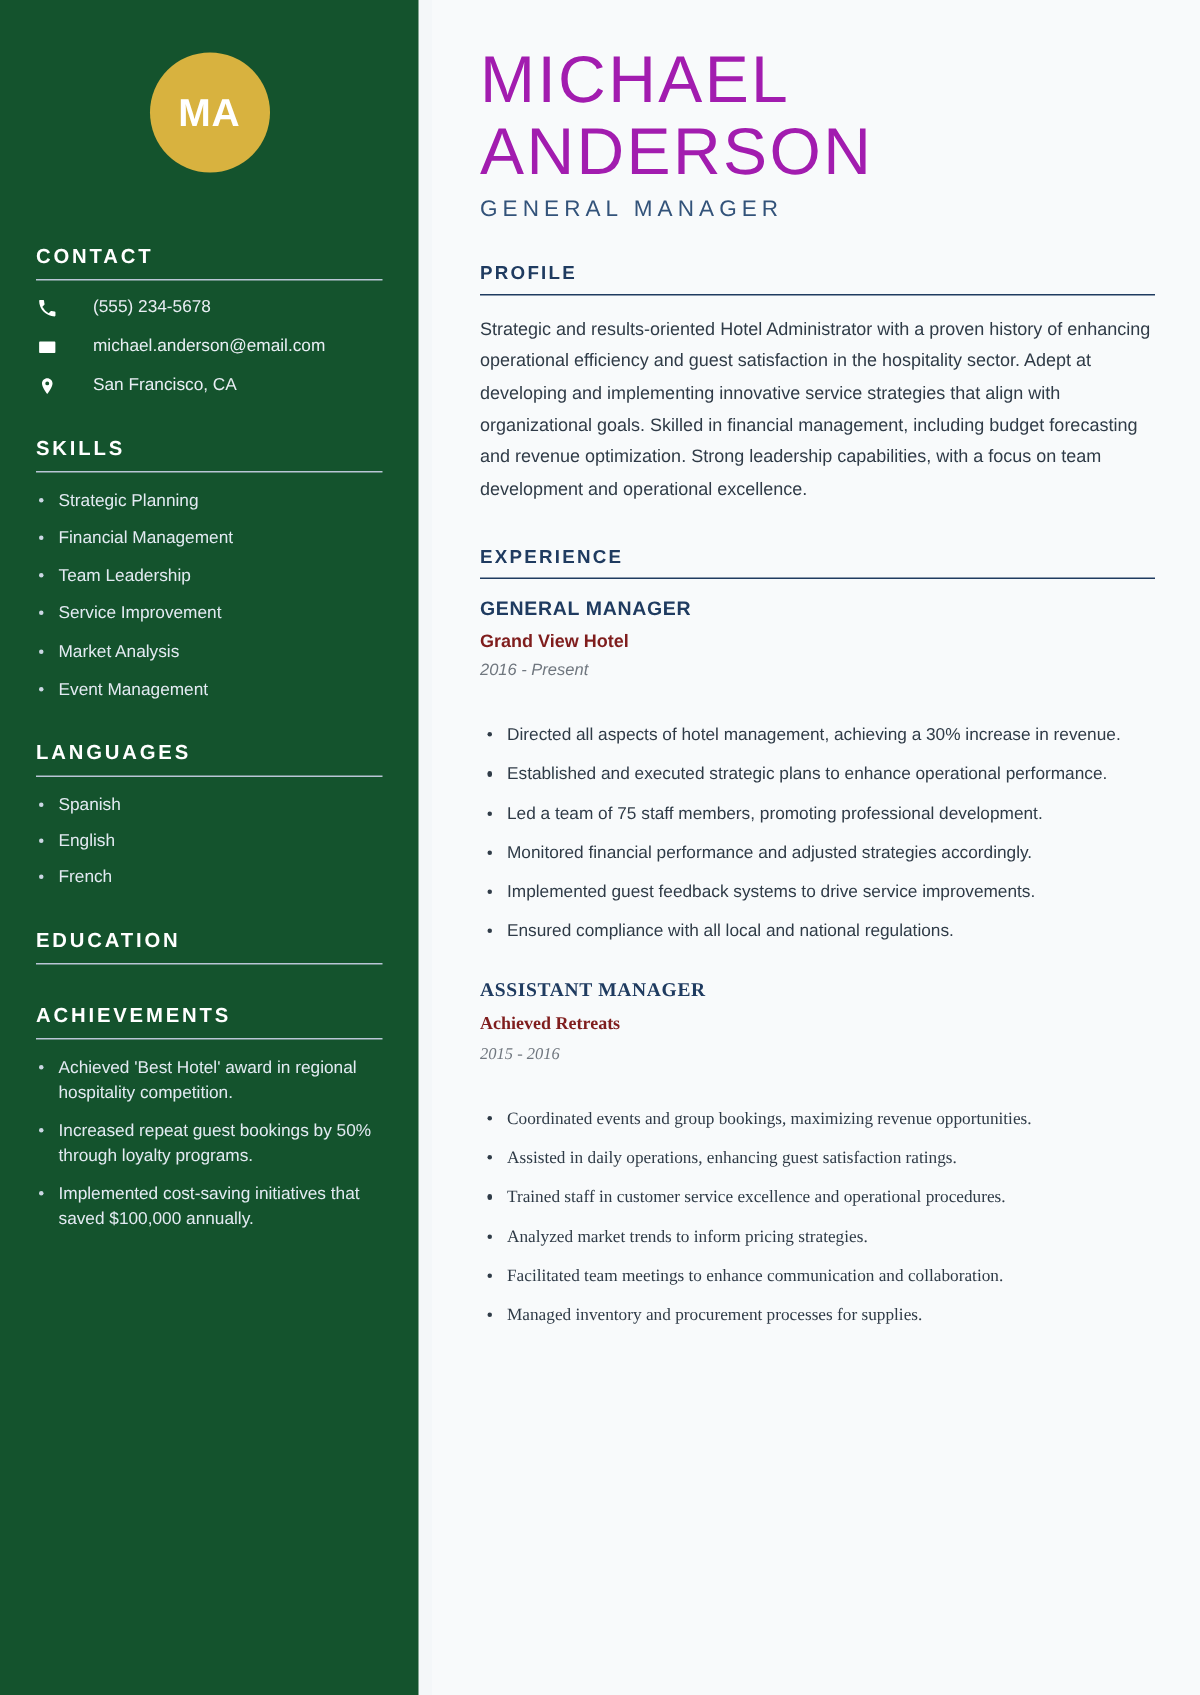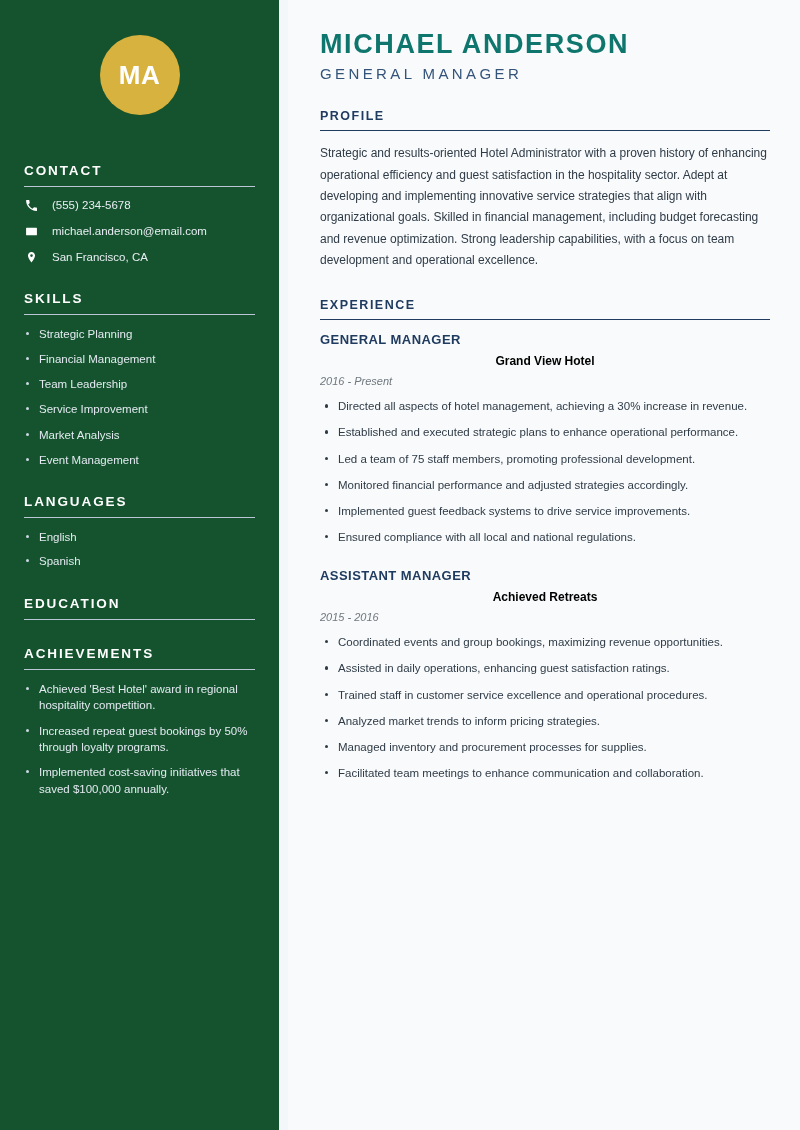--- a/index.html
+++ b/index.html
@@ -68,21 +68,21 @@
 
   .side-rule {
     height: 1px;
     background: #b9c6d6;
     margin-bottom: 11px;
   }
 
   .contact-row {
     display: flex;
     align-items: center;
-    gap: 14px;
+    gap: 24px;
     margin-bottom: 11px;
     font-size: 11.5px;
     color: #e9eef4;
     line-height: 1.3;
   }
 
   .contact-icon {
     width: 14px;
     height: 14px;
     flex: 0 0 14px;
@@ -132,24 +132,24 @@
     background: #f4f7f9;
   }
 
   .main {
     flex: 1 1 auto;
     background: #f8fafb;
     padding: 30px 30px 0 32px;
   }
 
   .name {
-    font-size: 27px;
-    font-weight: bold;
+    font-size: 44px;
+    font-weight: normal;
     letter-spacing: 1.6px;
-    color: #0f766e;
+    color: #a21caf;
     line-height: 1.08;
   }
 
   .job-title {
     font-size: 15px;
     letter-spacing: 3.4px;
     color: #33537a;
     margin-top: 6px;
   }
 
@@ -169,47 +169,46 @@
     margin-bottom: 12px;
   }
 
   .profile-text {
     font-size: 12px;
     line-height: 1.78;
     color: #2f3b47;
   }
 
   .exp-entry { margin-bottom: 4px; }
-  .exp-entry + .exp-entry { margin-top: 22px; }
+  .exp-entry + .exp-entry { margin-top: 22px; font-family: Liberation Serif, serif; }
 
   .exp-role {
     font-size: 13px;
     font-weight: bold;
     letter-spacing: 0.45px;
     color: #1f3b60;
   }
 
   .exp-company {
     font-size: 12px;
     font-weight: bold;
-    color: #000000;
+    color: #7f1d1d;
     margin-top: 7px;
-    text-align: center;
   }
 
   .exp-dates {
     font-size: 11px;
     font-style: italic;
     color: #70777f;
     margin-top: 7px;
   }
 
   ul.exp-list {
     list-style: none;
-    margin-top: 10px;
+    margin-top: 28px;
   }
 
   ul.exp-list li {
     position: relative;
     padding-left: 18px;
     font-size: 11.5px;
     line-height: 1.58;
     color: #2f3b47;
     margin-bottom: 8px;
   }
@@ -279,22 +278,23 @@
         <li>Service Improvement</li>
         <li>Market Analysis</li>
         <li>Event Management</li>
       </ul>
     </section>
 
     <section class="side-section">
       <div class="side-heading">LANGUAGES</div>
       <div class="side-rule"></div>
       <ul class="side-list tight">
+        <li>Spanish</li>
         <li>English</li>
-        <li>Spanish</li>
+        <li>French</li>
       </ul>
     </section>
 
     <section class="side-section">
       <div class="side-heading">EDUCATION</div>
       <div class="side-rule"></div>
     </section>
 
     <section class="side-section">
       <div class="side-heading">ACHIEVEMENTS</div>
@@ -343,20 +343,20 @@
 
       <div class="exp-entry">
         <div class="exp-role">ASSISTANT MANAGER</div>
         <div class="exp-company">Achieved Retreats</div>
         <div class="exp-dates">2015 - 2016</div>
         <ul class="exp-list">
           <li>Coordinated events and group bookings, maximizing revenue opportunities.</li>
           <li>Assisted in daily operations, enhancing guest satisfaction ratings.</li>
           <li>Trained staff in customer service excellence and operational procedures.</li>
           <li>Analyzed market trends to inform pricing strategies.</li>
+          <li>Facilitated team meetings to enhance communication and collaboration.</li>
           <li>Managed inventory and procurement processes for supplies.</li>
-          <li>Facilitated team meetings to enhance communication and collaboration.</li>
         </ul>
       </div>
     </section>
 
   </main>
 </div>
 
 </body></html>

